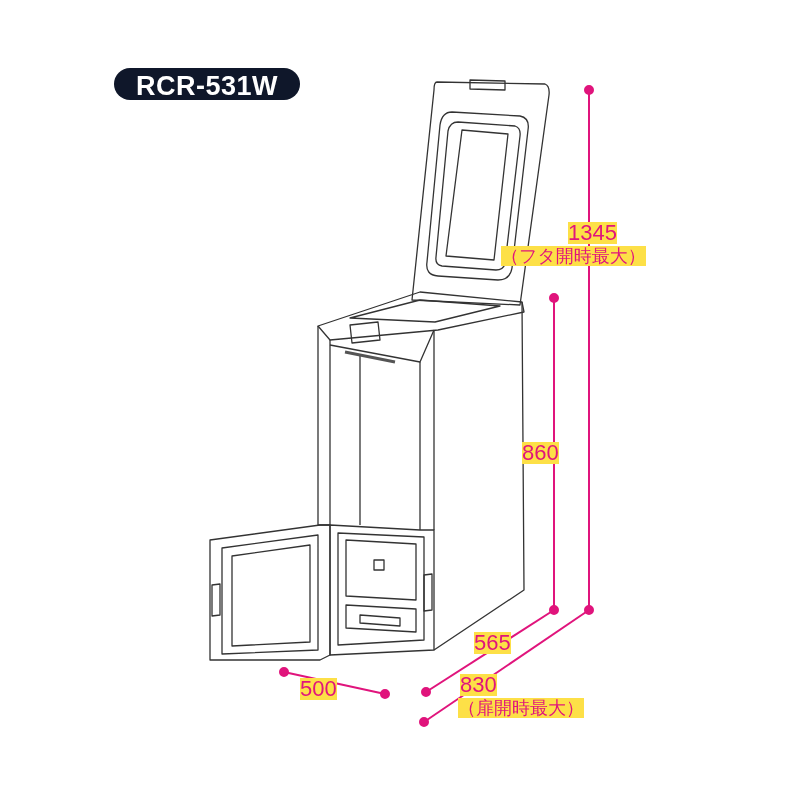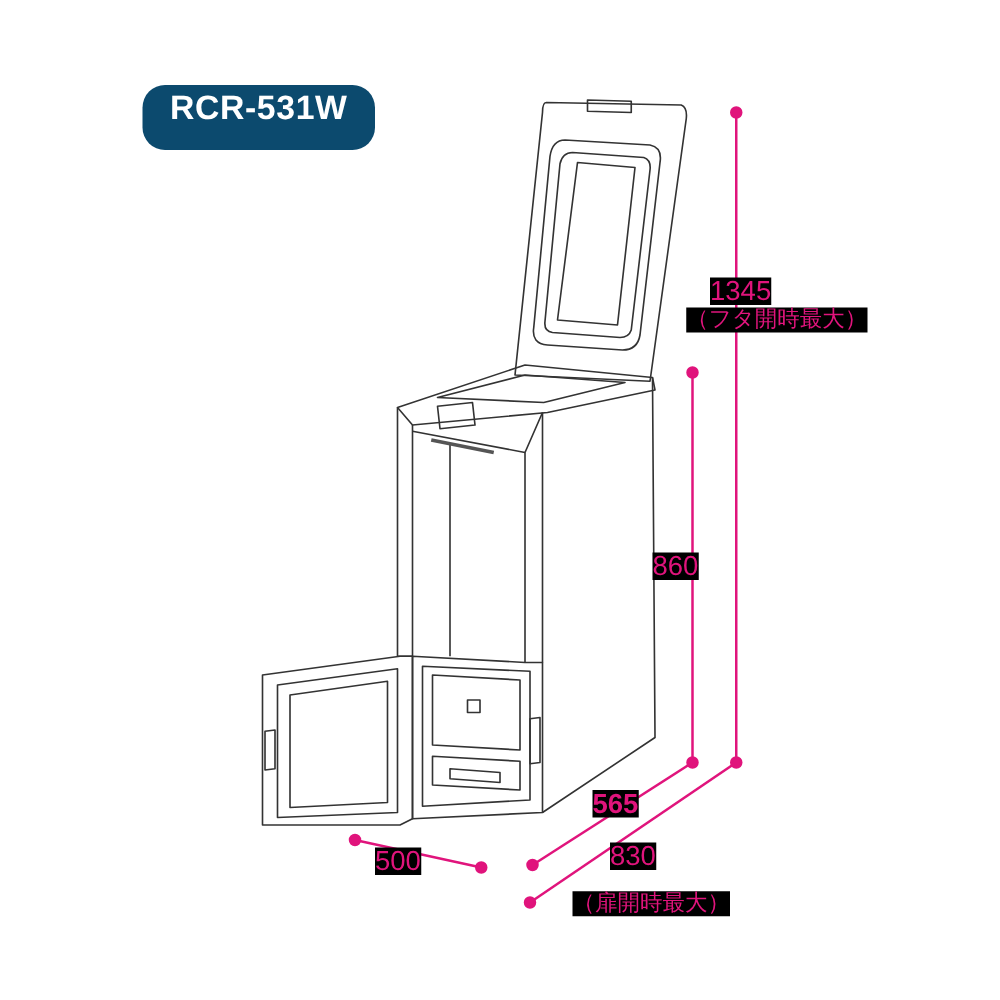--- a/index.html
+++ b/index.html
@@ -1,20 +1,20 @@
 <!DOCTYPE html>
 <html><head>
 <meta charset="utf-8">
 <style>
   html,body{margin:0;padding:0;background:#ffffff;}
   body{width:800px;height:800px;position:relative;overflow:hidden;font-family:"Liberation Sans",sans-serif;}
-  .badge{position:absolute;left:114px;top:68px;width:186px;height:52px;border-radius:18px;background:#0c4a6e;color:#fff;
+  .badge{position:absolute;left:114px;top:68px;width:186px;height:32px;border-radius:18px;background:#0f172a;color:#fff;
     font-family:"Liberation Sans",sans-serif;font-weight:bold;font-size:27px;line-height:36px;text-align:center;letter-spacing:0.5px;}
   svg.drawing{position:absolute;left:0;top:0;}
-  .dim{position:absolute;color:#e0147c;font-family:"Liberation Sans",sans-serif;font-size:22px;line-height:22px;white-space:nowrap;background:#000000;}
+  .dim{position:absolute;color:#e0147c;font-family:"Liberation Sans",sans-serif;font-size:22px;line-height:22px;white-space:nowrap;background:#fde047;}
   .dim.sub{font-size:18px;line-height:20px;font-family:"DejaVu Sans",sans-serif;}
 </style>
 </head>
 <body>
 
 <div class="badge">RCR-531W</div>
 
 <svg class="drawing" width="800" height="800" viewBox="0 0 800 800" fill="none" stroke="#333" stroke-width="1.3" stroke-linejoin="round">
 
   <g>
@@ -70,18 +70,18 @@
     <circle cx="426" cy="692" r="4"></circle>
     <line x1="589" y1="610" x2="424" y2="722"></line>
     <circle cx="424" cy="722" r="4"></circle>
     <line x1="284" y1="672" x2="385" y2="694"></line>
     <circle cx="284" cy="672" r="4"></circle>
     <circle cx="385" cy="694" r="4"></circle>
   </g>
 </svg>
 
 <div class="dim" style="left:568px;top:222px;">1345</div>
-<div class="dim sub" style="left:549px;top:246px;text-align:center;">（フタ開時最大）</div>
+<div class="dim sub" style="left:501px;top:246px;text-align:center;">（フタ開時最大）</div>
 <div class="dim" style="left:522px;top:442px;">860</div>
-<div class="dim" style="left:474px;top:632px;font-weight:bold;">565</div>
-<div class="dim" style="left:488px;top:674px;">830</div>
-<div class="dim sub" style="left:458px;top:698px;margin-top:15px;">（扉開時最大）</div>
+<div class="dim" style="left:474px;top:632px;">565</div>
+<div class="dim" style="left:460px;top:674px;">830</div>
+<div class="dim sub" style="left:458px;top:698px;">（扉開時最大）</div>
 <div class="dim" style="left:300px;top:678px;">500</div>
 
 </body></html>

